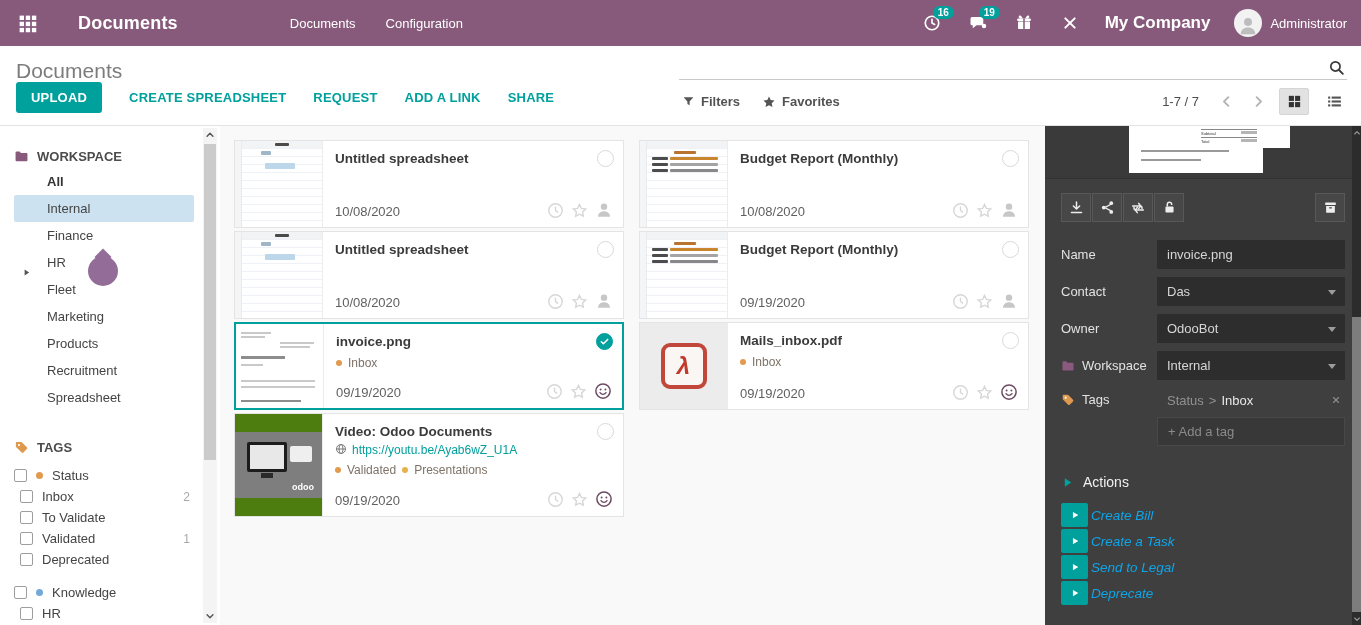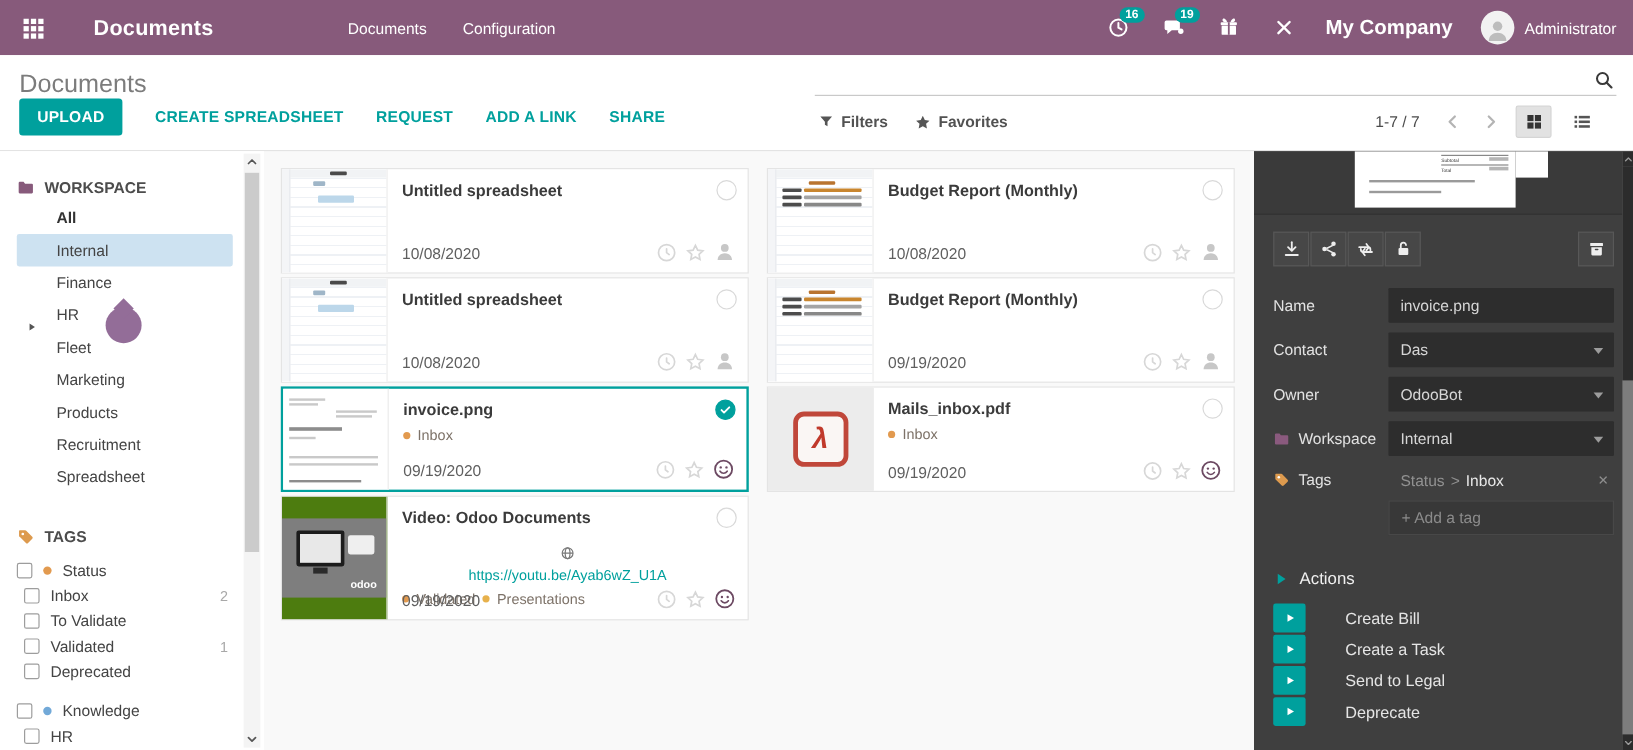--- a/index.html
+++ b/index.html
@@ -29,21 +29,21 @@
   .searchbox { position:absolute; right:14px; top:8px; width:668px; border-bottom:1px solid #c9c9c9; height:26px; }
   .searchbox input { width:calc(100% - 26px); border:0; outline:none; font-size:13px; color:#555; font-family:inherit; background:transparent; padding:4px 0; }
   .searchbox input::placeholder { color:#b0b0b0; }
   .search-ic { position:absolute; right:2px; top:4px; cursor:pointer; }
   .btnrow { position:absolute; left:16px; bottom:12px; display:flex; align-items:center; gap:27px; }
   .btn-upload { background:var(--accent,#00a09d); color:#fff; font-size:13px; font-weight:bold;
     padding:8px 15px; border:0; border-radius:3px; cursor:pointer; letter-spacing:.2px; font-family:inherit; }
   .btn-link { color:var(--accent,#00a09d); font-size:13px; font-weight:bold; cursor:pointer; letter-spacing:.2px; }
   .fltgroup { position:absolute; left:682px; bottom:16px; display:flex; gap:22px; align-items:center; }
   .flt { display:flex; align-items:center; gap:6px; font-size:13px; font-weight:bold; color:#525252; cursor:pointer; }
-  .pager { position:absolute; right:28px; bottom:10px; display:flex; align-items:center; gap:10px;justify-content:center; }
+  .pager { position:absolute; right:12px; bottom:10px; display:flex; align-items:center; gap:10px;justify-content:center; }
   .pager-count { font-size:13px; color:#4c4c4c; margin-right:6px; }
   .pg-arrow { width:22px; height:22px; display:flex; align-items:center; justify-content:center; cursor:pointer; }
   .viewbtn { width:30px; height:27px; display:flex; align-items:center; justify-content:center; cursor:pointer; border:1px solid transparent; }
   .viewbtn.active { background:#e2e2e2; border-color:#d5d5d5; border-radius:2px; }
 
   
   .main { display:flex; height:499px; }
   .sidebar { width:220px; position:relative; background:#fff; overflow:hidden; }
   .cards-area { flex:1; background:#f9f9f9; padding:14px 0 0 14px; overflow:hidden; }
   .panel { width:316px; background:var(--panel-bg,#3f3f3f); position:relative; overflow:hidden; }
@@ -76,21 +76,21 @@
 
   
   .cols { display:flex; gap:15px; }
   .col { display:flex; flex-direction:column; gap:3px; width:390px; }
   .card { position:relative; background:#fff; border:1px solid #e4e4e4; height:88px; display:flex; cursor:pointer; }
   .card.tall { height:104px; }
   .card.selected { border:2px solid var(--accent,#00a09d); }
   .thumb { width:88px; flex:none; border-right:1px solid #ececec; position:relative; overflow:hidden; background:#fff; }
   .cbody { flex:1; position:relative; padding:10px 12px; }
   .ctitle { font-size:13.5px; font-weight:bold; color:#3b3b3b; padding-right:26px; white-space:nowrap; }
-  .clink { display:flex; align-items:center; gap:5px; margin-top:16px; font-size:12px; color:var(--accent,#00a09d); cursor:pointer;flex-direction:column; }
+  .clink { display:flex; align-items:flex-start; gap:5px; margin-top:4px; font-size:12px; color:var(--accent,#00a09d); cursor:pointer; }
   .ctags { display:flex; align-items:center; gap:6px; margin-top:7px; font-size:12px; color:#7d7268; }
   .ctags .dot { width:6px; height:6px; border-radius:50%; background:var(--tag-orange,#e29a4f); }
   .ctags .dot.y { background:#e7b14c; }
   .cfoot { position:absolute; left:12px; right:10px; bottom:8px; display:flex; align-items:flex-end; }
   .cdate { font-size:13px; color:#5f5f5f; }
   .ficons { margin-left:auto; display:flex; align-items:center; gap:7px; }
   .selcircle { position:absolute; top:9px; right:9px; width:17px; height:17px; border-radius:50%;
     border:1px solid #d9d9d9; background:#fff; cursor:pointer; display:flex; align-items:center; justify-content:center; }
   .selcircle.checked { background:var(--accent,#00a09d); border-color:var(--accent,#00a09d); }
 
@@ -144,21 +144,21 @@
   .addtag { margin-top:5px; background:#383838; border:1px solid #484848; height:29px; padding:0 10px; }
   .addtag input { width:100%; height:27px; border:0; background:transparent; outline:none;
     color:#9a9a9a; font-size:13px; font-family:inherit; }
   .addtag input::placeholder { color:#8b8b8b; }
   .actions { margin-top:28px; padding:0 16px; }
   .act-head { display:flex; align-items:center; gap:9px; font-size:14px; color:#f0f0f0; }
   .act-list { margin-top:13px; }
   .act-row { display:flex; align-items:center; margin-bottom:2px; height:24px; cursor:pointer; }
   .act-ic { width:27px; height:24px; background:var(--accent,#00a09d); border-radius:2px;
     display:flex; align-items:center; justify-content:center; flex:none; }
-  .act-lbl { margin-left:33px; font-size:13.5px; color:#e5e5e5; }
+  .act-lbl { margin-left:3px; font-size:13.5px; color:#0ea5e9;font-style:italic; }
   .pn-scroll { position:absolute; right:0; top:0; bottom:0; width:9px; background:#7d7d7d; }
   .pn-arrow { position:absolute; left:0; width:9px; height:13px; background:#2c2c2c; display:flex;
     align-items:center; justify-content:center; cursor:pointer; }
   .pn-thumb { position:absolute; left:0; width:9px; top:13px; height:178px; background:#2c2c2c; cursor:pointer; }
 </style>
 </head>
 <body>
 
 <svg width="0" height="0" style="position:absolute">
   <defs>

